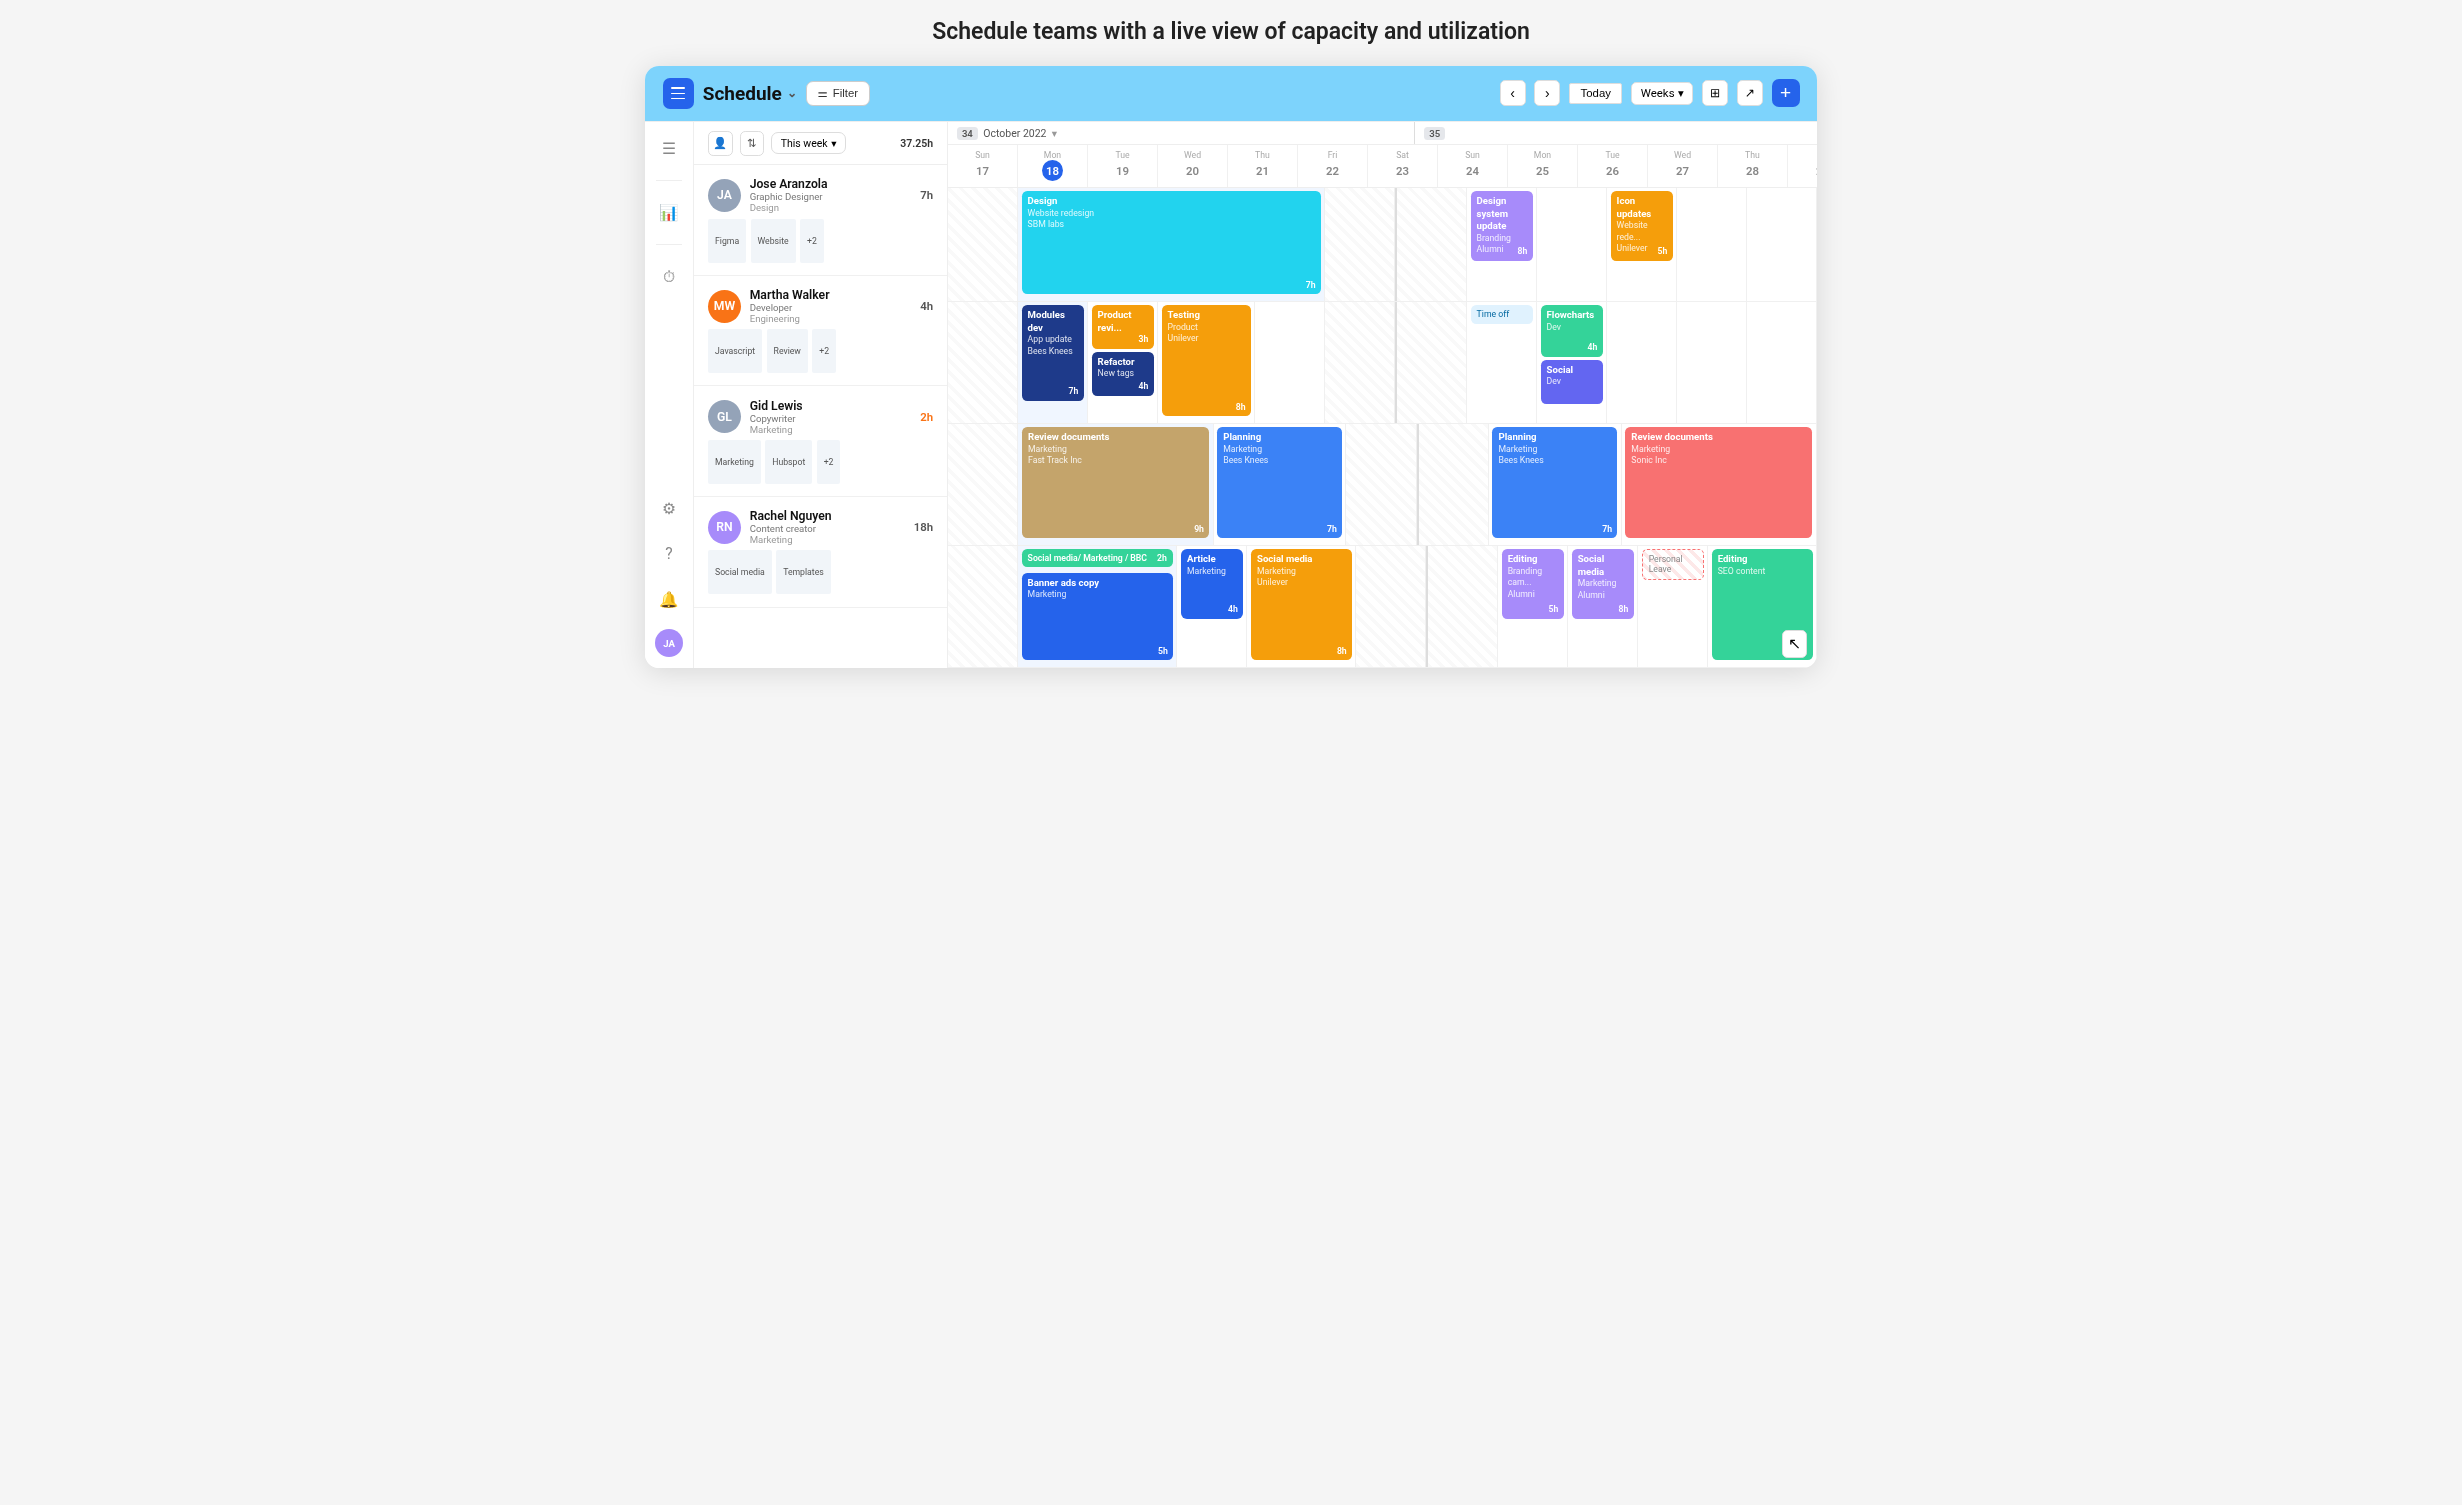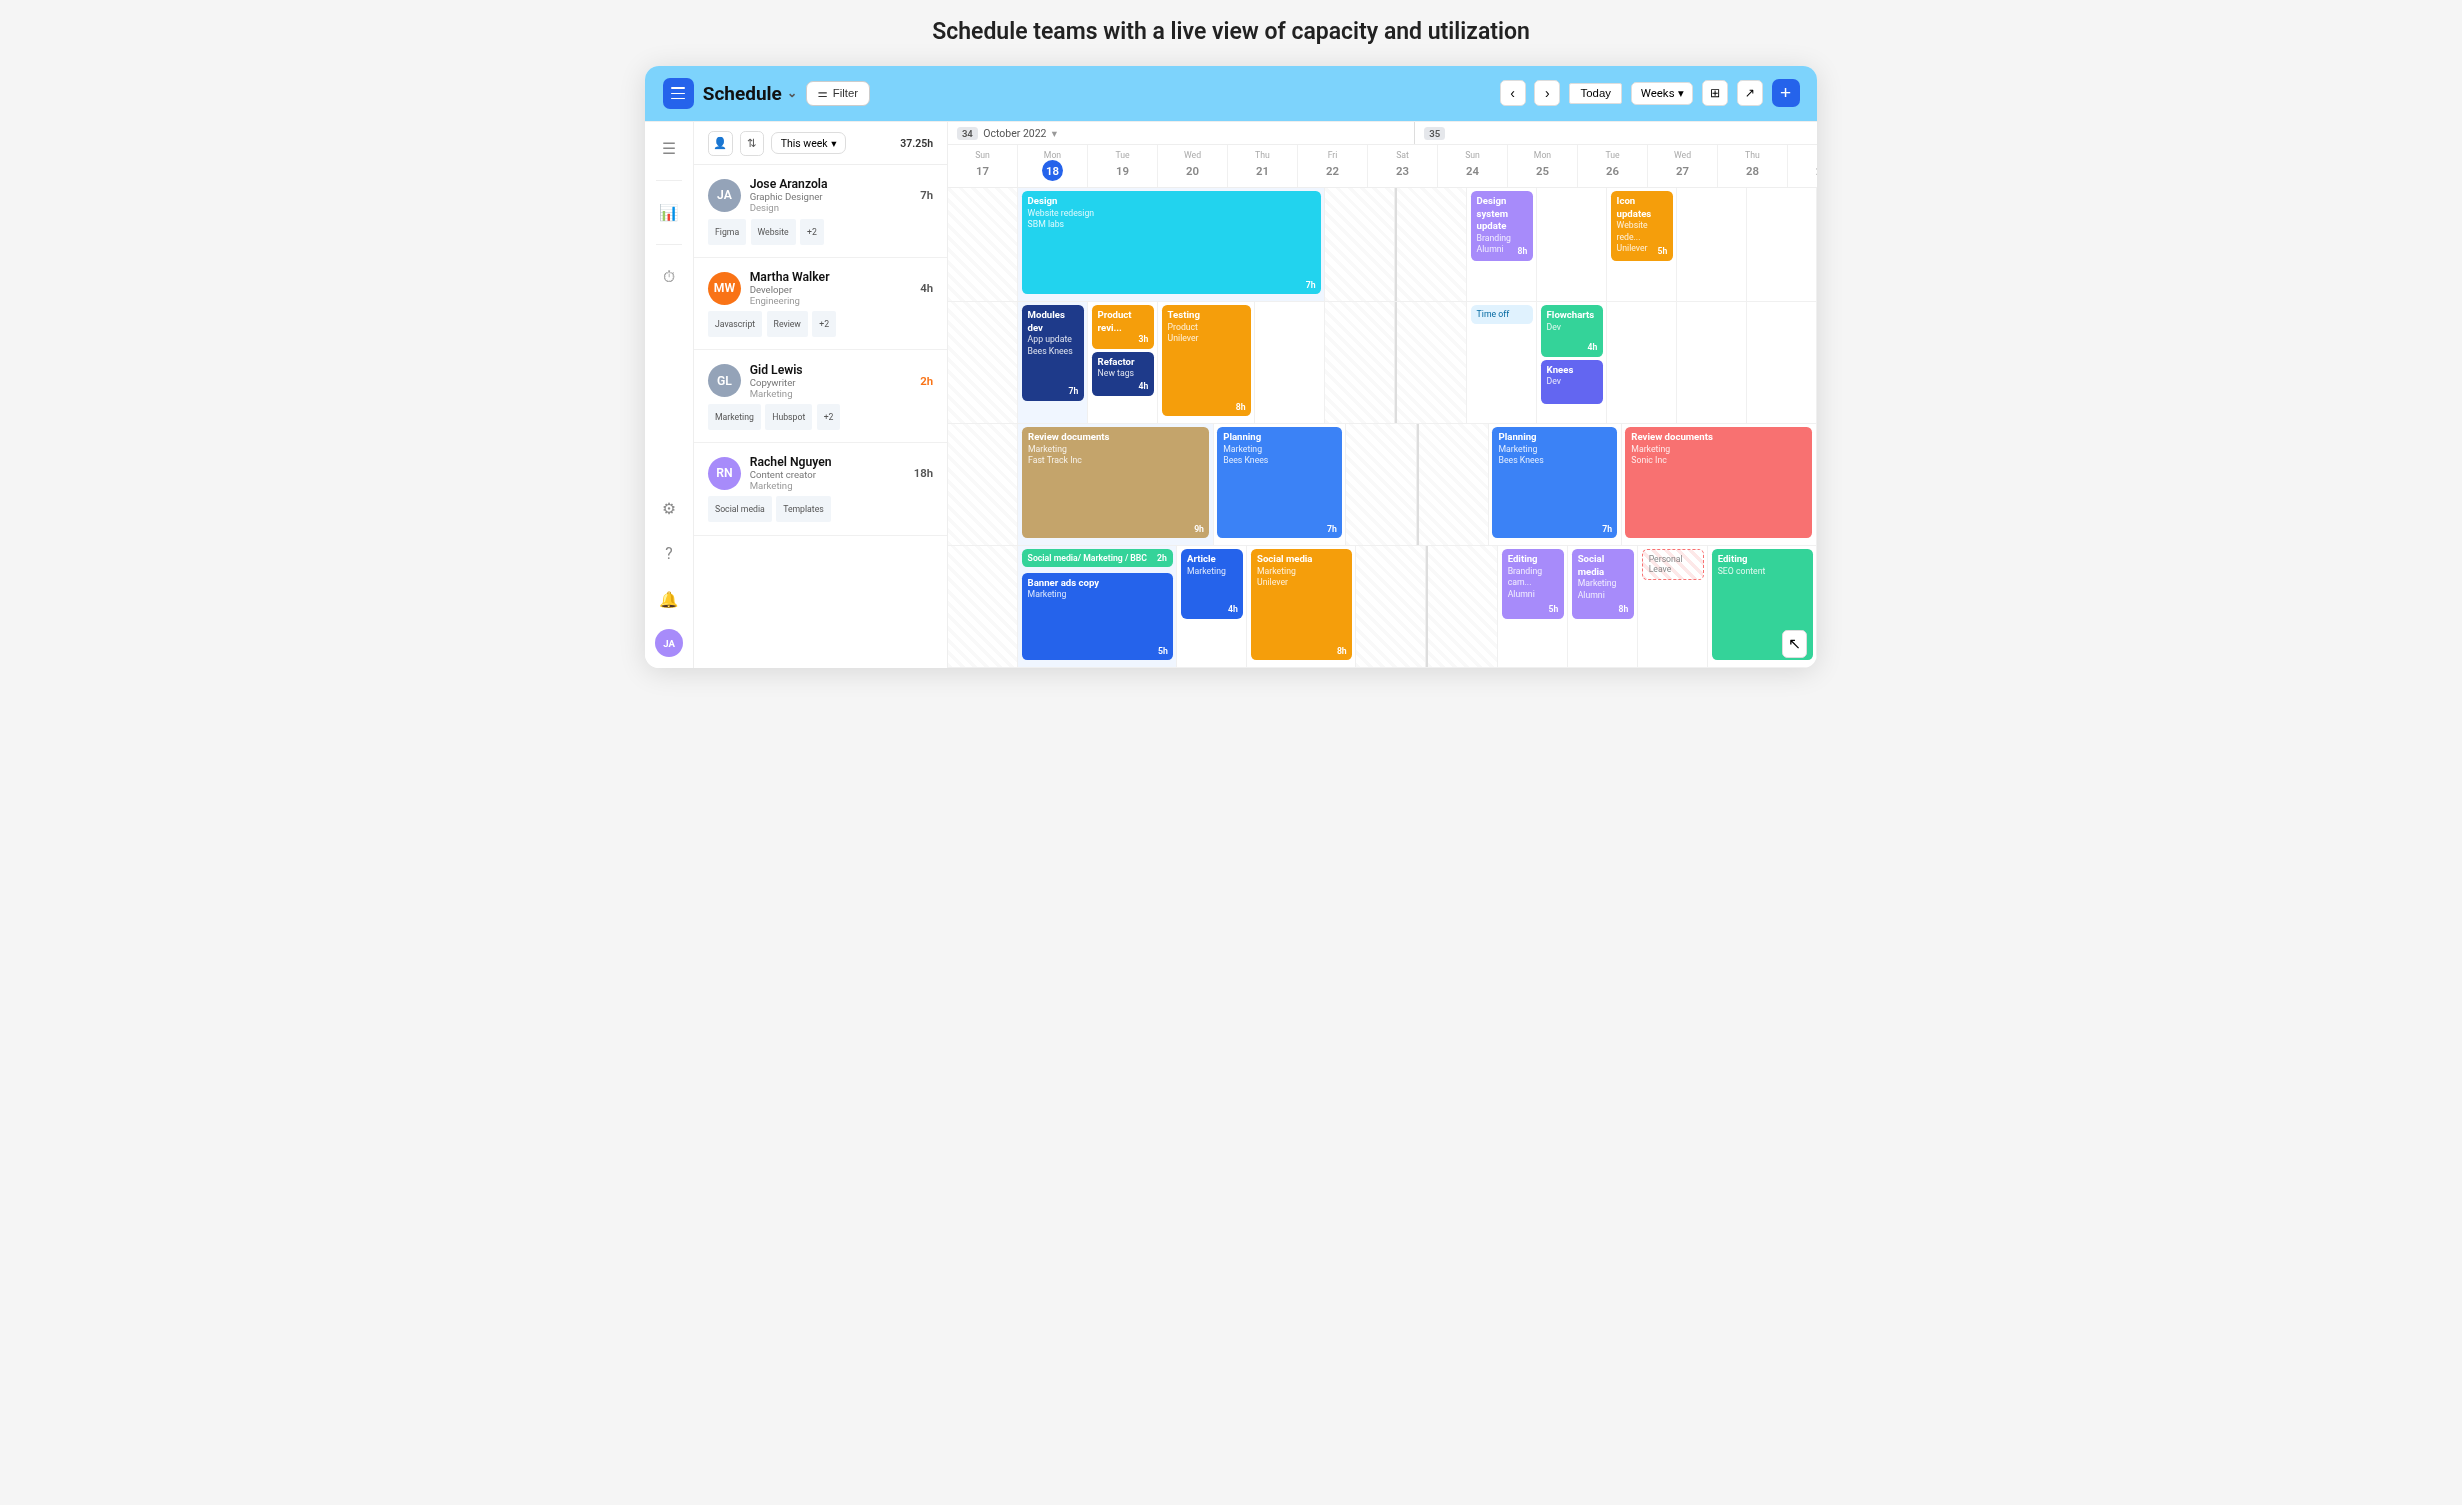--- a/index.html
+++ b/index.html
@@ -265,21 +265,21 @@
     .person-hours.overdue { color: #f97316; }
     .tags {
       display: flex;
       flex-wrap: wrap;
       gap: 4.4px;
       margin-top: 5.2px;
     }
     .tag {
       background: #f1f5f9;
       border-radius: 2px;
-      padding: 8px 7px;
+      padding: 17px 7px;
       font-size: 8.7px;
       color: #555;
     }
     
     .calendar-area {
       flex: 1;
       overflow-x: auto;
       overflow-y: auto;
     }
     .calendar-wrapper {
@@ -684,21 +684,21 @@
             <div class="time-off-card">Time off</div>
           </div>
 
           <div class="grid-cell" style="flex:1;">
             <div class="task-card task-green-mid" style="min-height:52px;">
               <div class="task-title">Flowcharts</div>
               <div class="task-sub">Dev</div>
               <div class="task-hours">4h</div>
             </div>
             <div class="task-card task-indigo" style="min-height:44px;">
-              <div class="task-title">Knees</div>
+              <div class="task-title">Social</div>
               <div class="task-sub">Dev</div>
             </div>
           </div>
 
           <div class="grid-cell" style="flex:1;"></div>
 
           <div class="grid-cell" style="flex:1;"></div>
 
           <div class="grid-cell" style="flex:1;"></div>
         </div>

